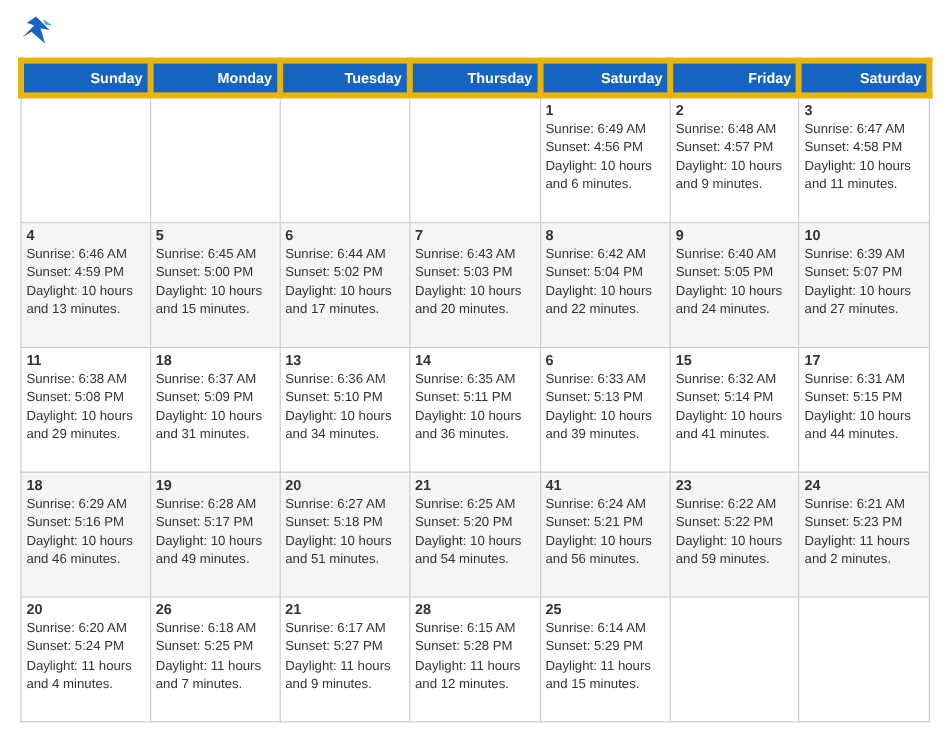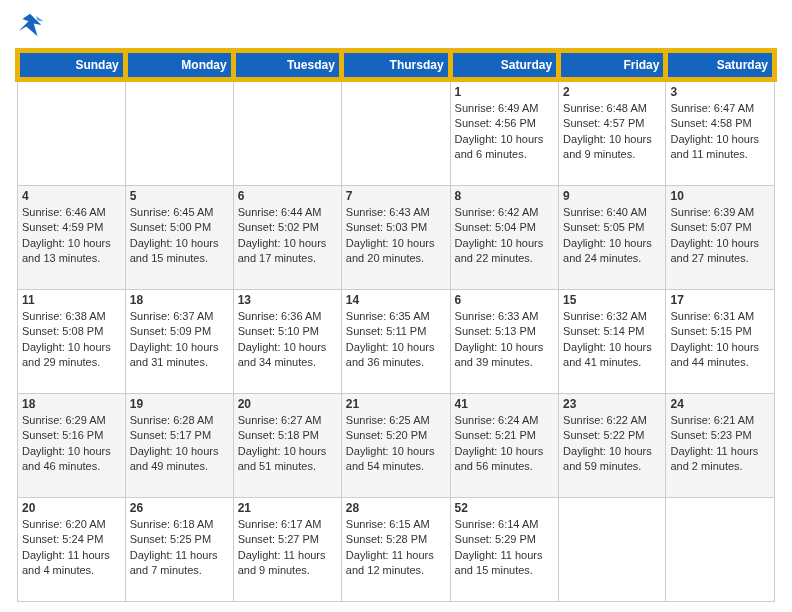--- a/index.html
+++ b/index.html
@@ -250,21 +250,21 @@
           </td>
           <td>
             <span class="day-number">21</span>
             <div class="day-info">Sunrise: 6:17 AM<br>Sunset: 5:27 PM<br>Daylight: 11 hours and 9 minutes.</div>
           </td>
           <td>
             <span class="day-number">28</span>
             <div class="day-info">Sunrise: 6:15 AM<br>Sunset: 5:28 PM<br>Daylight: 11 hours and 12 minutes.</div>
           </td>
           <td>
-            <span class="day-number">52</span>
+            <span class="day-number">25</span>
             <div class="day-info">Sunrise: 6:14 AM<br>Sunset: 5:29 PM<br>Daylight: 11 hours and 15 minutes.</div>
           </td>
           <td class="empty-cell"></td>
           <td class="empty-cell"></td>
         </tr>
       </tbody>
   </table>
 </div>
 
 </body></html>

